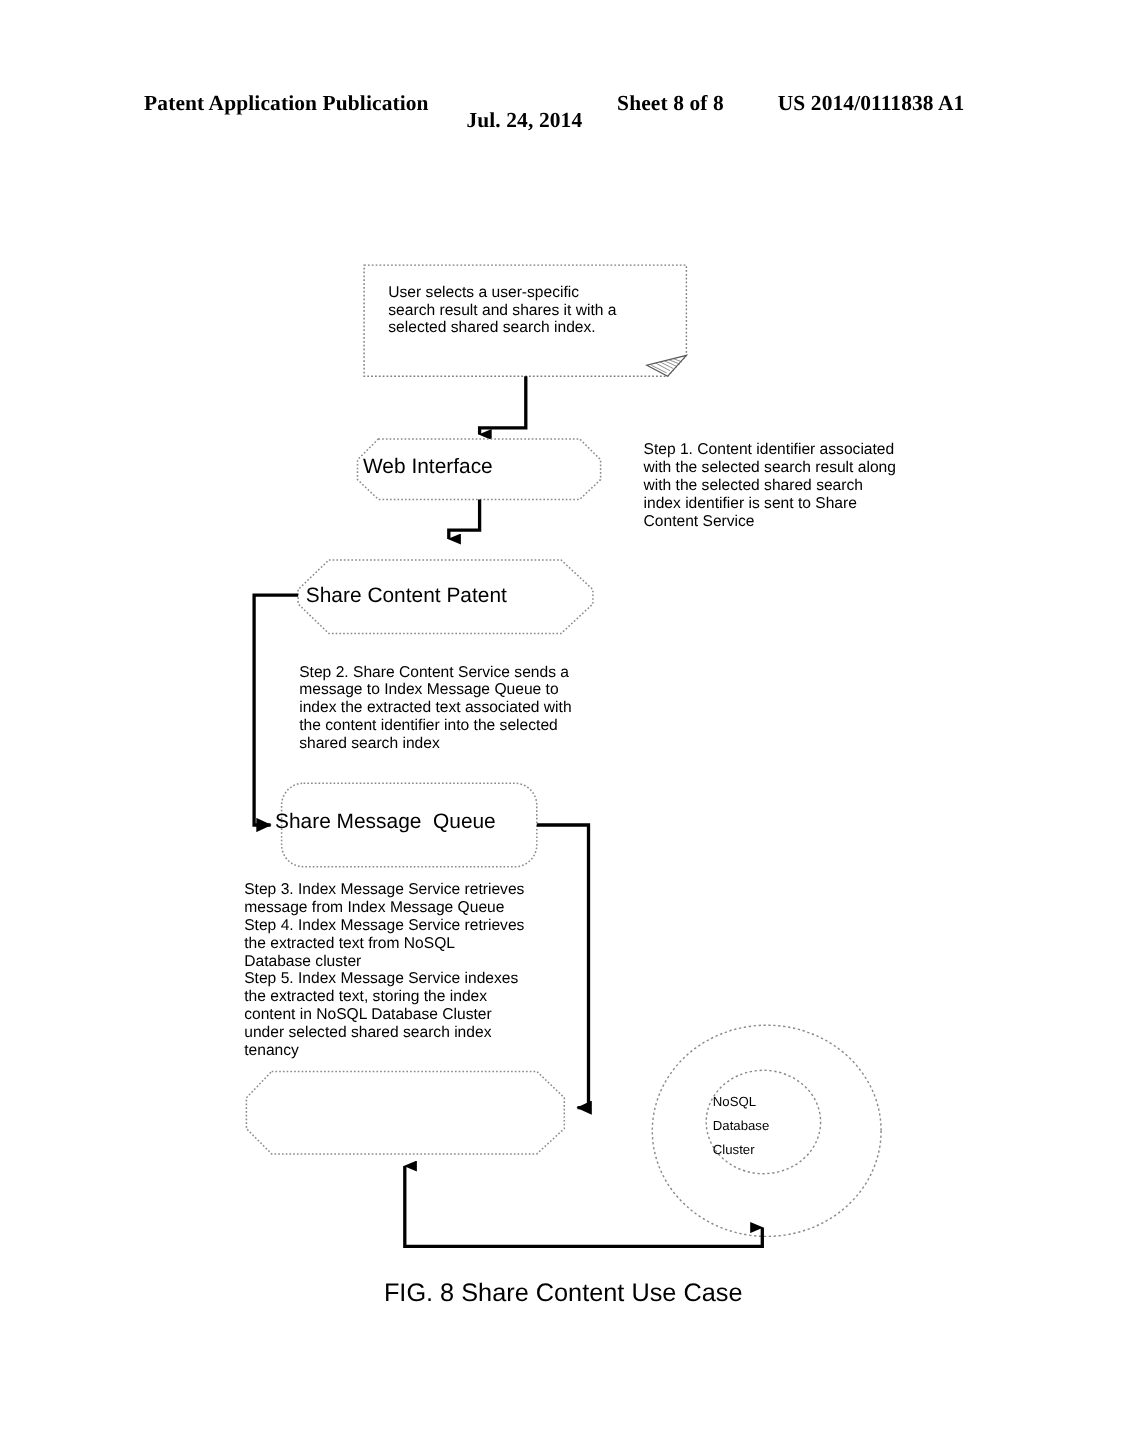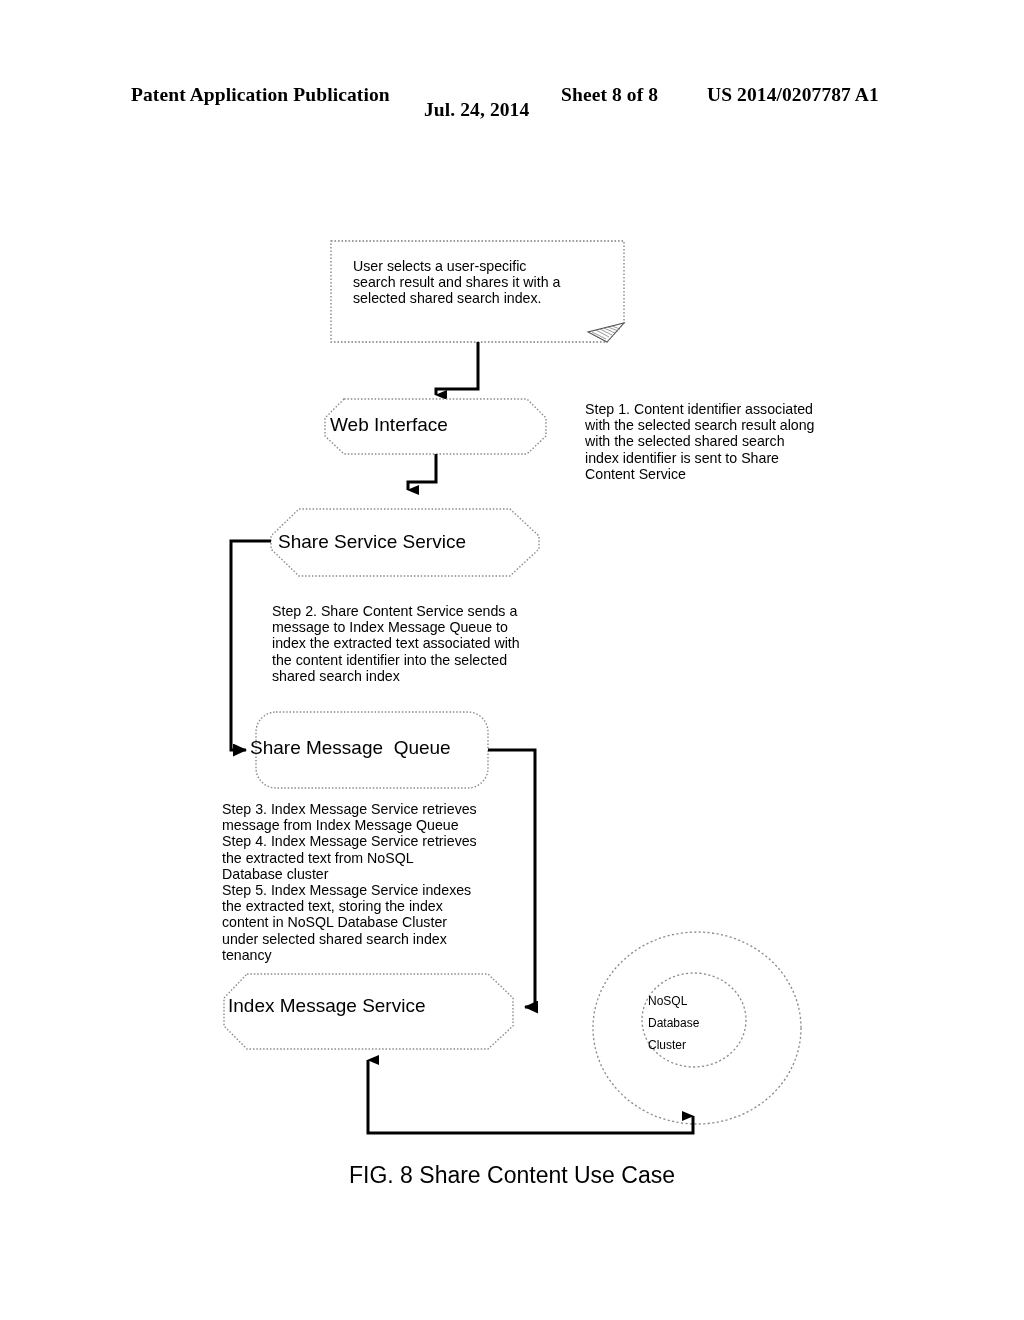--- a/index.html
+++ b/index.html
@@ -111,21 +111,21 @@
     white-space: pre;
   }
 </style>
 </head>
 <body>
 
 <div id="page-header">
   <div class="hdr" id="hdr-pub">Patent Application Publication</div>
   <div class="hdr" id="hdr-date">Jul. 24, 2014</div>
   <div class="hdr" id="hdr-sheet">Sheet 8 of 8</div>
-  <div class="hdr" id="hdr-number">US 2014/0207787 A1</div>
+  <div class="hdr" id="hdr-number">US 2014/0111838 A1</div>
 </div>
 
 <div id="figure">
 
   <svg viewBox="0 0 1024 1320" xmlns="http://www.w3.org/2000/svg">
     <defs>
       <marker id="arrowDown" markerWidth="14" markerHeight="14" refX="5" refY="11" orient="auto" markerUnits="userSpaceOnUse">
         <path d="M0,0 L10,0 L5,12 Z" fill="#000"></path>
       </marker>
       <marker id="arrowSolid" markerWidth="15" markerHeight="13" refX="13" refY="6.5" orient="auto" markerUnits="userSpaceOnUse">
@@ -211,24 +211,23 @@
 the  extracted text from NoSQL
 Database cluster
 Step 5.  Index Message Service indexes
 the extracted text, storing the index
 content in NoSQL Database Cluster
 under selected shared search index
 tenancy</div>
 
   <div class="node-label" id="label-web">Web Interface</div>
 
-  <div class="node-label" id="label-share">Share Service Service</div>
+  <div class="node-label" id="label-share">Share Content Patent</div>
 
   <div class="node-label" id="label-queue">Share Message  Queue</div>
 
-  <div class="node-label" id="label-ims">Index Message Service</div>
 
   <div class="ellipse-label" id="label-nosql">NoSQL
 Database
 Cluster</div>
 
   <div id="fig-caption">FIG. 8 Share Content Use Case</div>
 </div>
 
 </body></html>

